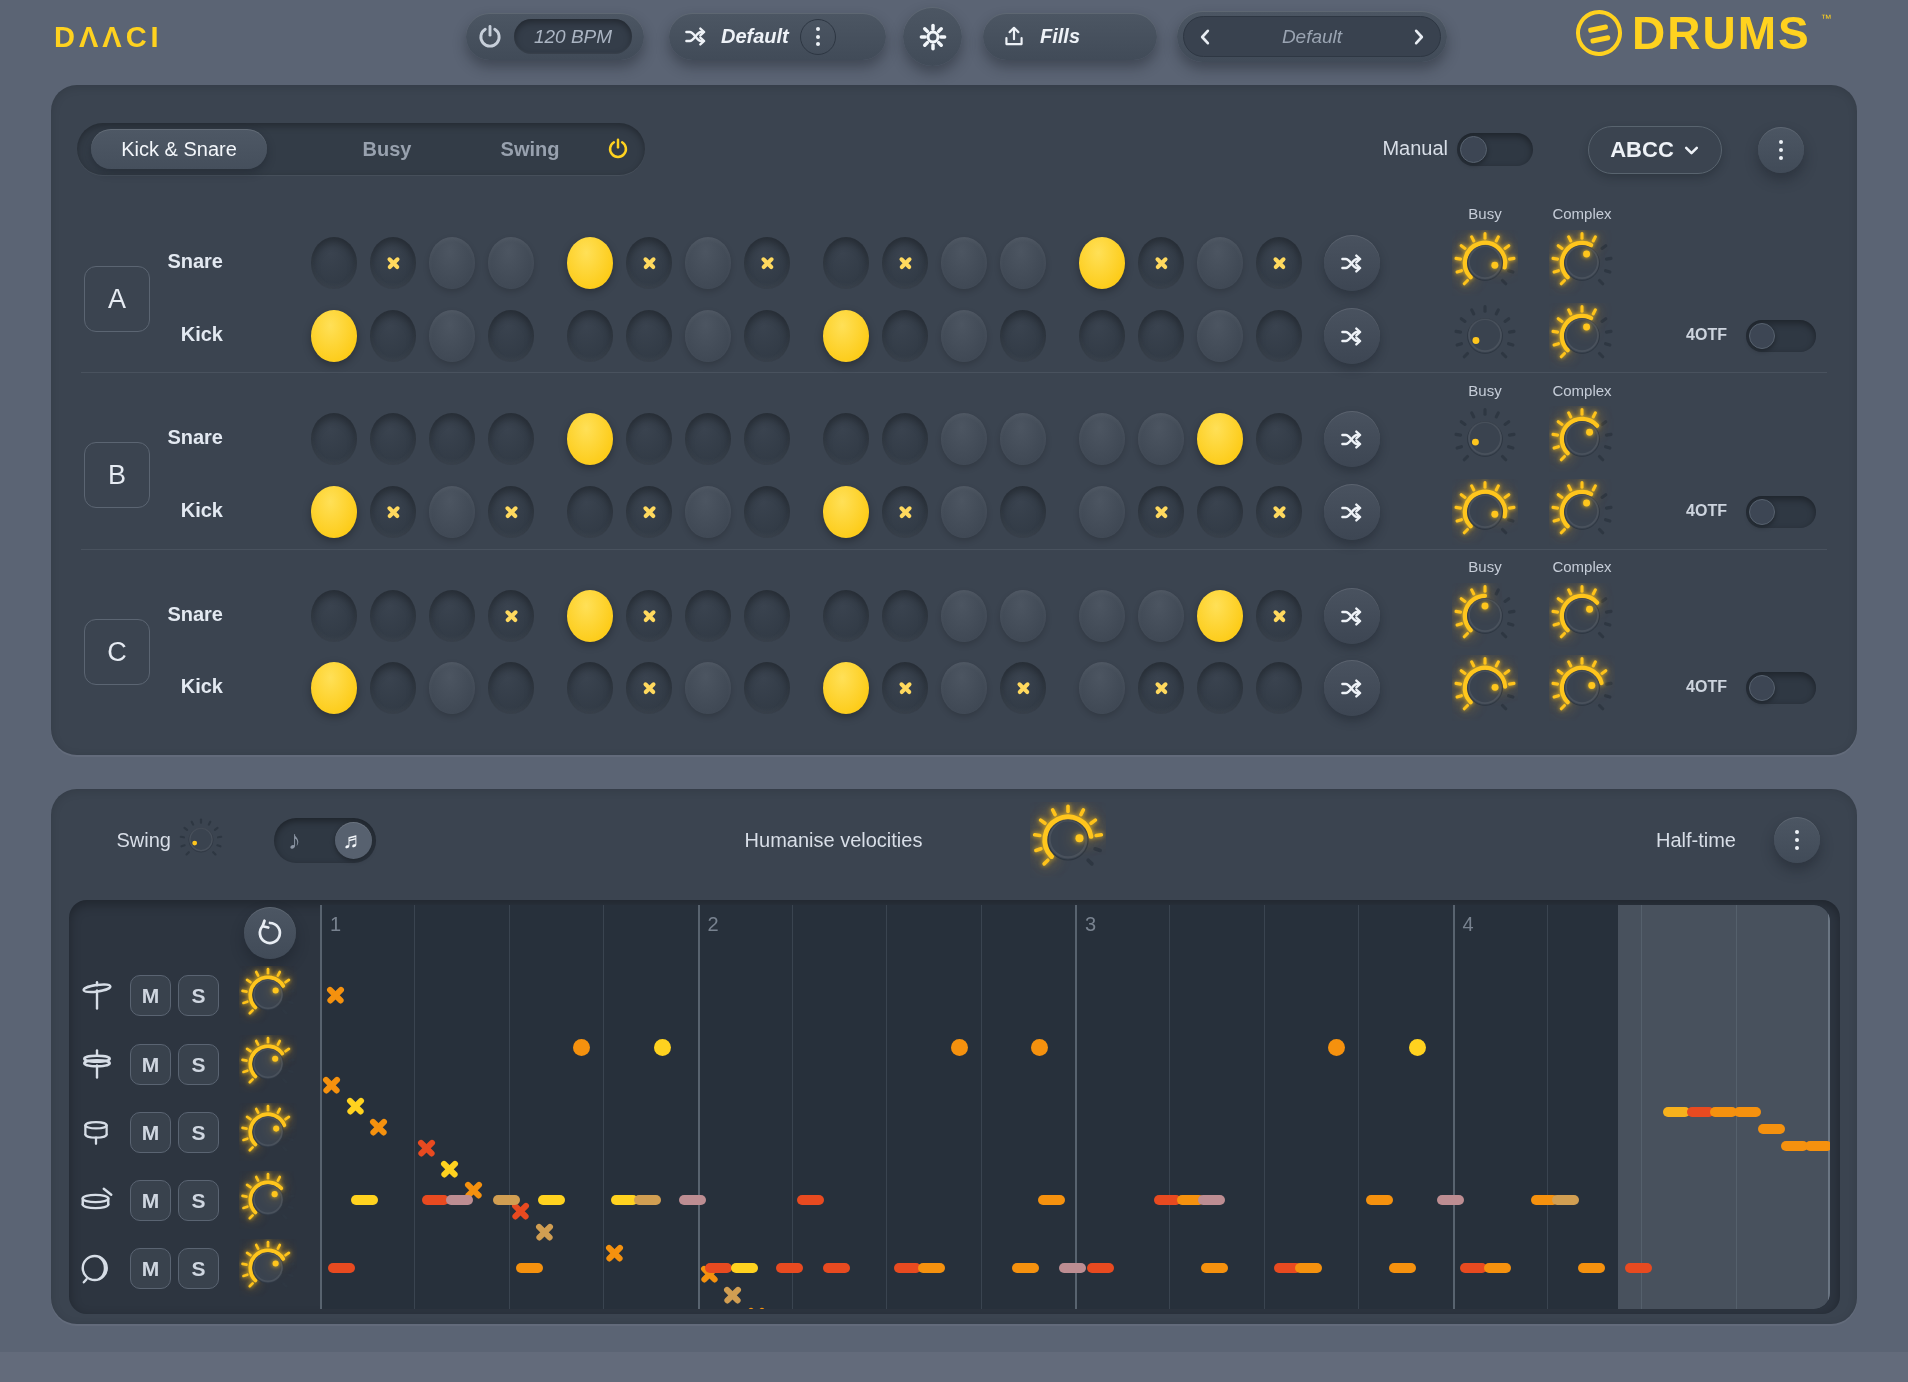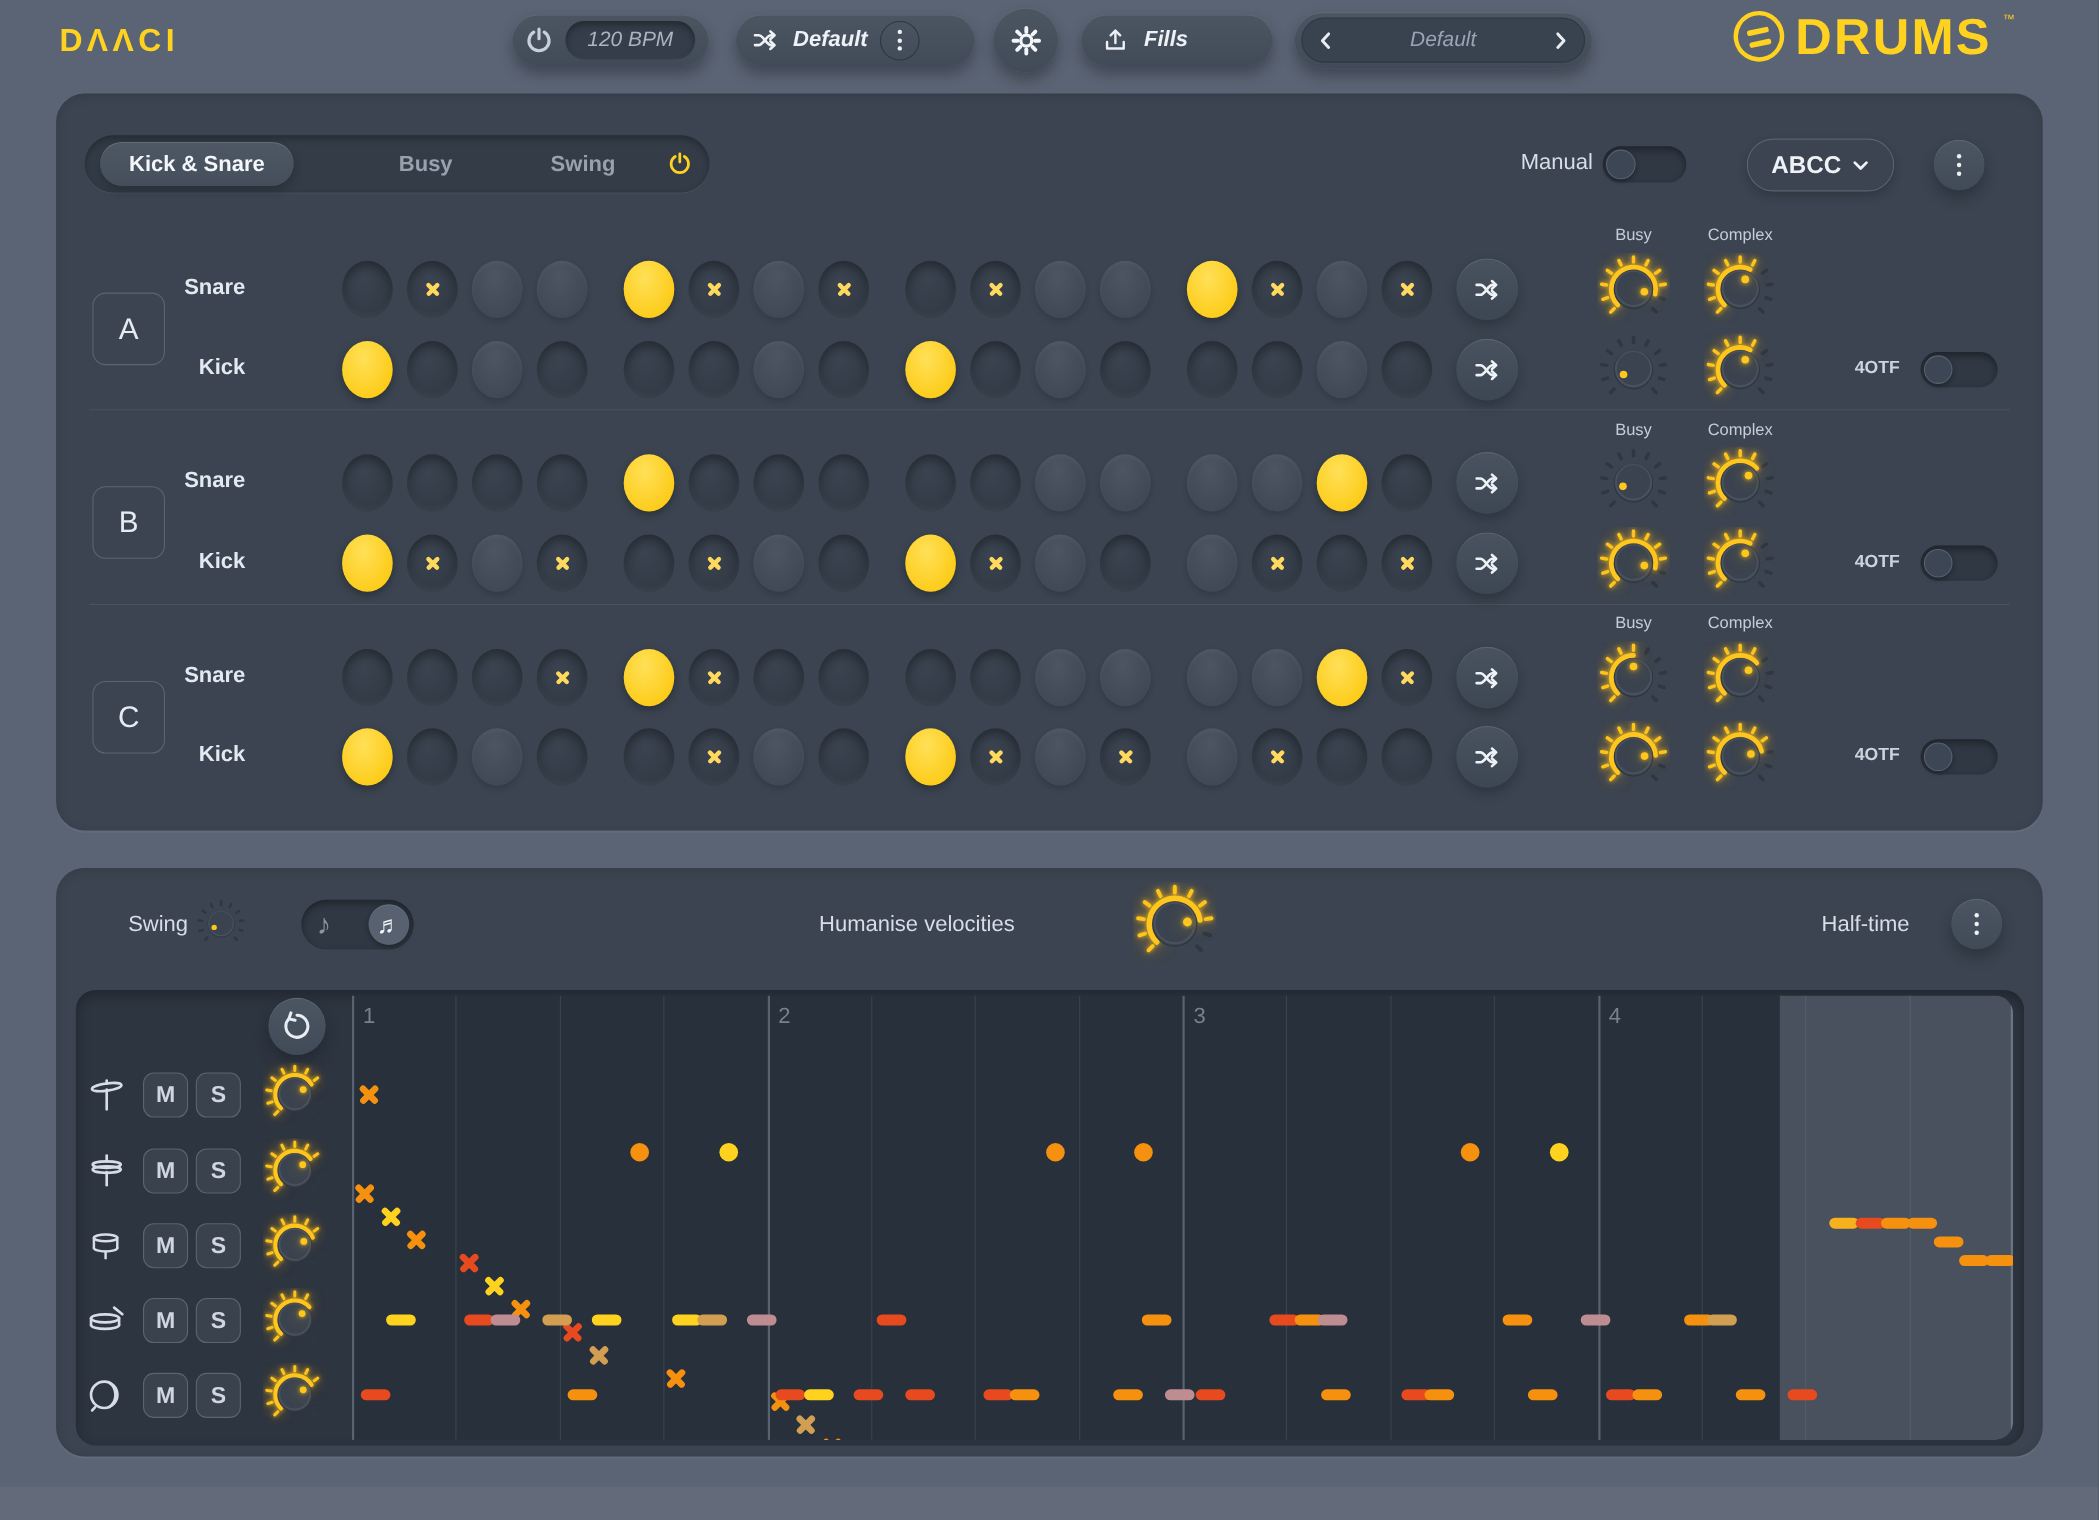--- a/index.html
+++ b/index.html
@@ -42,21 +42,21 @@
   .panel{background:#3b4450;border-radius:26px;box-shadow:inset 0 2px 10px rgba(0,0,0,.12), 0 2px 0 rgba(255,255,255,.05);}
   #pattern-panel{left:51px;top:85px;width:1806px;height:670px;}
   #groove-panel{left:51px;top:789px;width:1806px;height:535px;}
 
   
   .tabs-wrap{left:26px;top:38px;width:568px;height:52px;border-radius:26px;background:#333c47;
              box-shadow:inset 0 3px 7px rgba(0,0,0,.3), 0 1px 0 rgba(255,255,255,.06);}
   .tab{position:absolute;top:6px;height:40px;display:flex;align-items:center;justify-content:center;
        font-size:20px;font-weight:600;color:#98a1ae;cursor:default;}
   .tab.active{background:linear-gradient(180deg,#4e5想865,#454f5c);background:linear-gradient(180deg,#4e5865,#454f5c);
-       border-radius:20px;color:#f3f6fa;font-weight:bold;
+       border-radius:20px;color:#f3f6fa;font-weight:normal;
        box-shadow:0 4px 8px rgba(20,25,33,.35), inset 0 1px 0 rgba(255,255,255,.12);}
   .manual-label{font-size:20px;color:#d8dee7;}
   .tgl{border-radius:999px;background:#2f3843;box-shadow:inset 0 3px 7px rgba(0,0,0,.38);}
   .tgl .nub{border-radius:50%;background:#3d4654;border:1.5px solid #57626f;box-shadow:0 2px 5px rgba(0,0,0,.35);}
   .arr-pill{left:1537px;top:41px;width:134px;height:48px;border:1.5px solid #59646f;border-radius:24px;
             display:flex;align-items:center;justify-content:center;gap:9px;background:#3b4450;
             box-shadow:0 4px 9px rgba(20,25,33,.3);}
   .arr-label{font-size:22px;font-weight:bold;color:#eef2f7;}
   .kebab-raised{width:46px;height:46px;flex-direction:column;gap:4px;}
 

